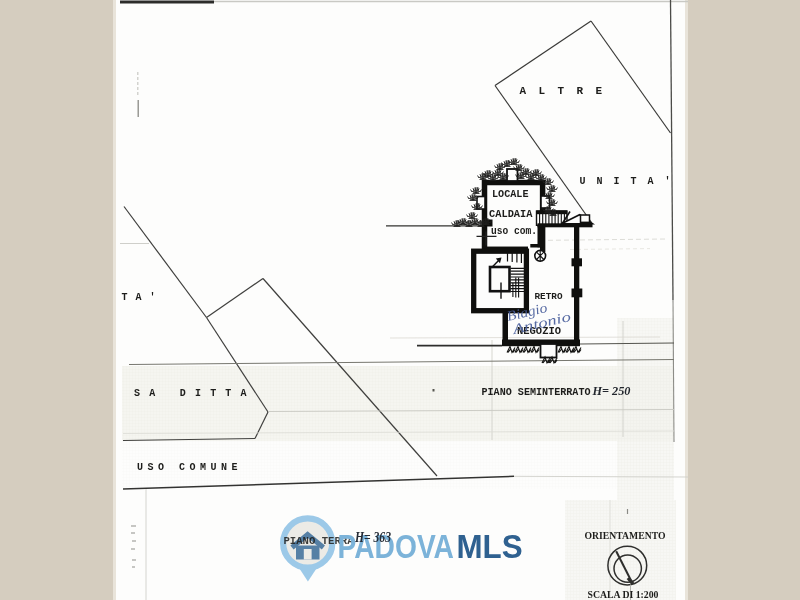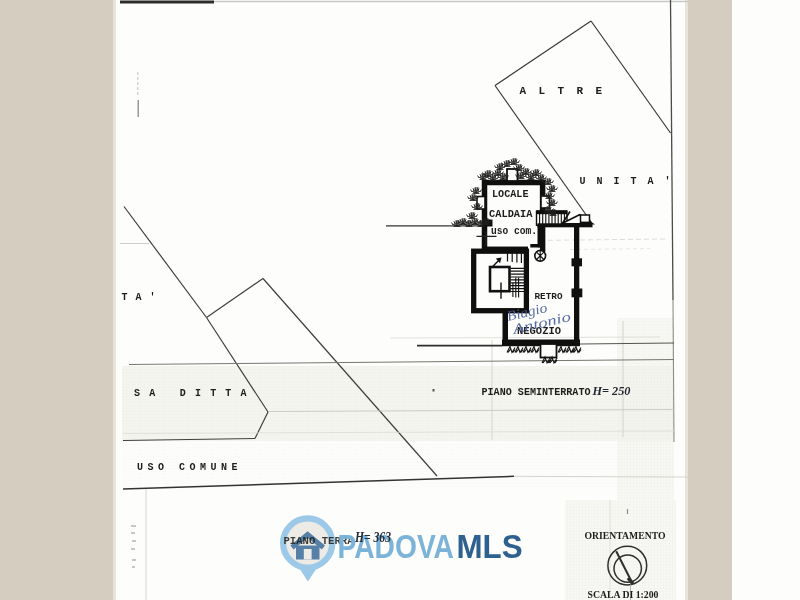--- a/index.html
+++ b/index.html
@@ -1,16 +1,16 @@
 <!DOCTYPE html>
 <html><head>
 <meta charset="utf-8">
 <style>
 html,body{margin:0;padding:0;background:#fdfdfc;}
-#page{position:relative;width:732px;height:600px;background:#fdfdfc;overflow:hidden;
+#page{position:relative;width:800px;height:600px;background:#fdfdfc;overflow:hidden;
 font-family:"Liberation Sans", sans-serif;}
 svg{position:absolute;left:0;top:0;}
 .tw{font-family:"Liberation Mono", monospace;font-weight:bold;fill:#1d1d1b;}
 </style>
 </head>
 <body>
 <div id="page">
 <svg width="800" height="600" viewBox="0 0 800 600">
 <defs>
 <pattern id="gp" width="3" height="3" patternUnits="userSpaceOnUse">

